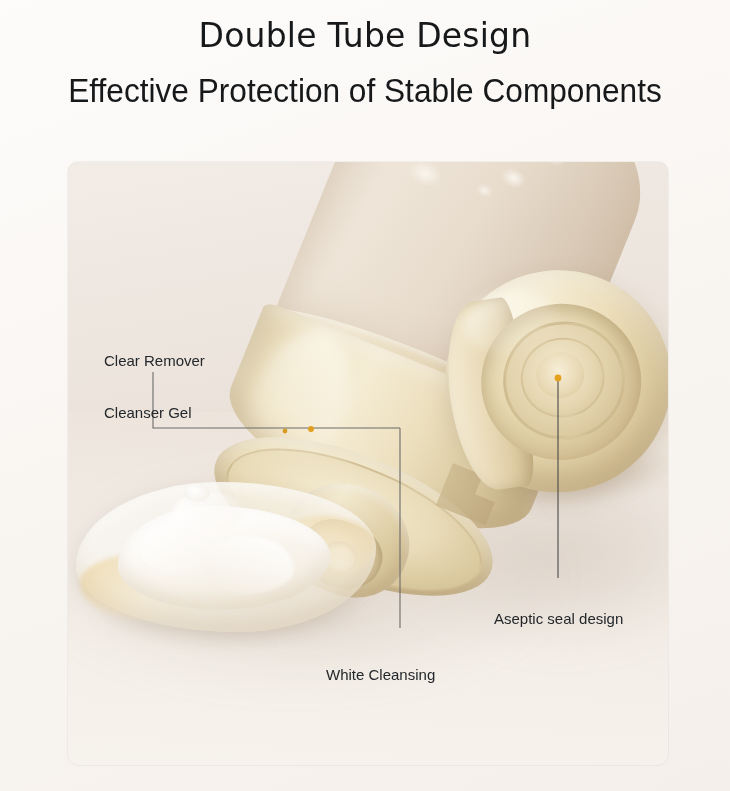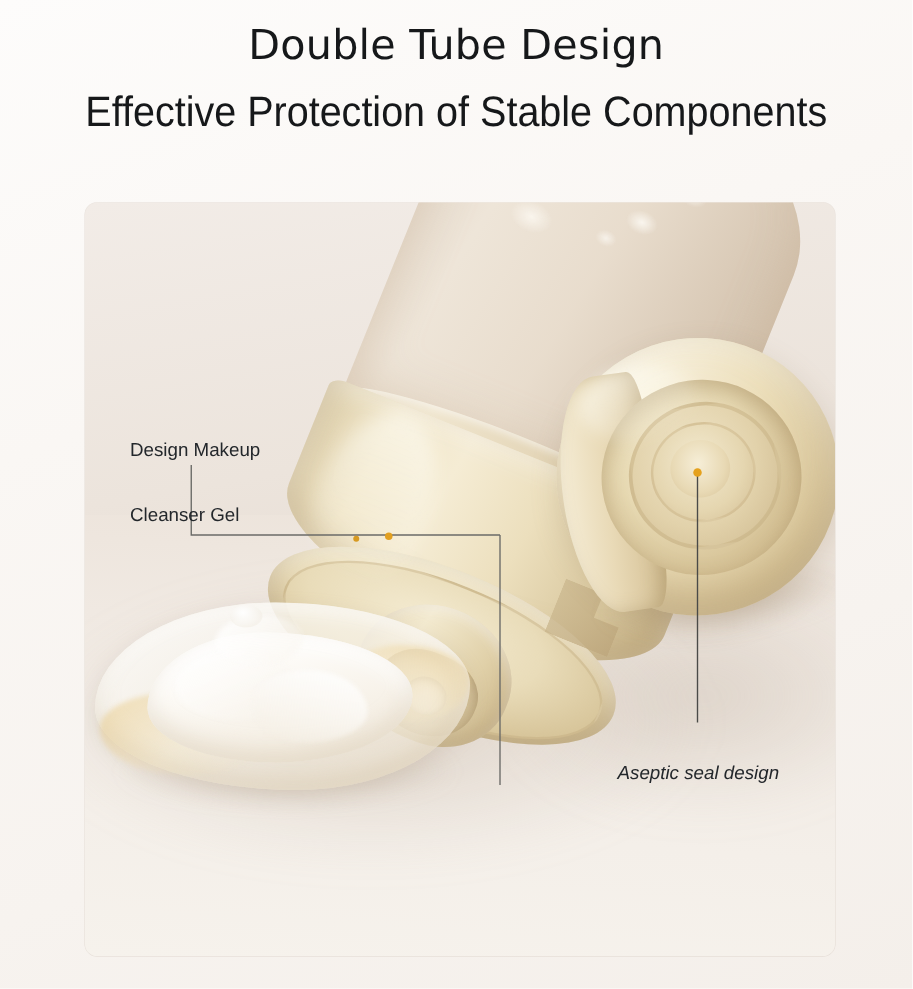--- a/index.html
+++ b/index.html
@@ -442,21 +442,21 @@
   .callout {
     position: absolute;
     font-family: "Liberation Sans", sans-serif;
     font-size: 15px;
     line-height: 26px;
     color: #23272b;
     white-space: pre-line;
   }
   .callout-gel     { left: 104px; top: 322px; }
   .callout-cream   { left: 326px; top: 636px; }
-  .callout-aseptic { left: 494px; top: 580px; font-style: italic; }
+  .callout-aseptic { left: 494px; top: 580px; }
 
 </style>
 </head>
 <body>
 
 <div id="page">
 
   <div class="heading-block">
     <div class="title-main">Double Tube Design</div>
     <div class="title-sub">Effective Protection of Stable Components</div>
@@ -514,24 +514,25 @@
     <line x1="400" y1="428" x2="400" y2="628" stroke="#6b6b68" stroke-width="1.1"></line>
 
     <line x1="558" y1="380" x2="558" y2="578" stroke="#4a4a48" stroke-width="1.1"></line>
 
     <circle cx="558" cy="378" r="3.4" fill="#e5a11d"></circle>
     <circle cx="311" cy="429" r="3.0" fill="#e2a021"></circle>
     <circle cx="285" cy="431" r="2.4" fill="#d79a22"></circle>
   </svg>
 
   <div class="callout callout-gel">
-    <div>Design Makeup</div>
+    <div>Clear Remover</div>
     <div>Cleanser Gel</div>
   </div>
 
   <div class="callout callout-cream">
+    <div>White Cleansing</div>
   </div>
 
   <div class="callout callout-aseptic">
     <div>Aseptic seal design</div>
   </div>
 
 </div>
 
 </body></html>

